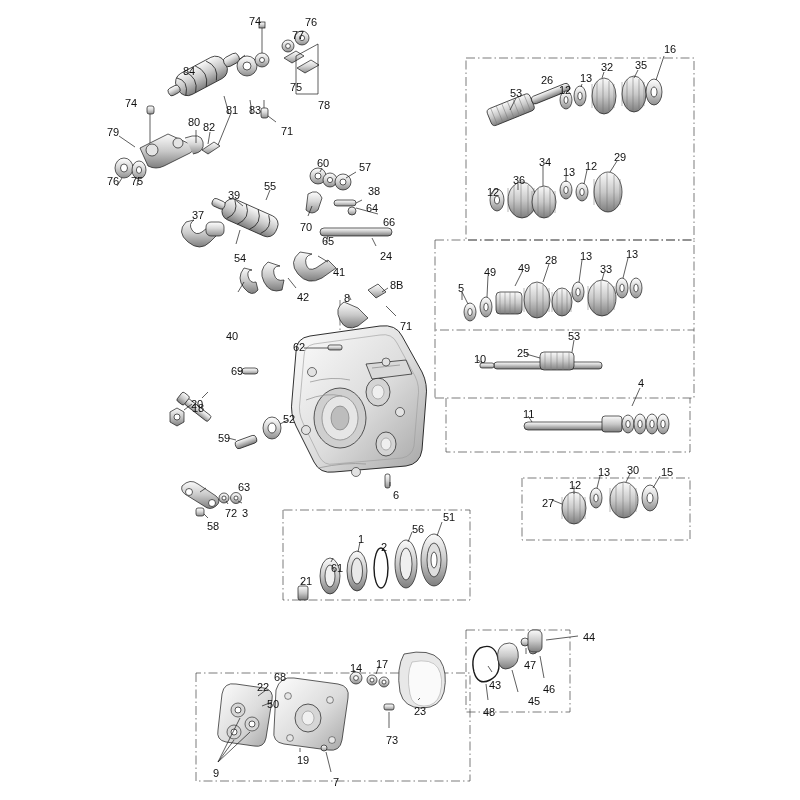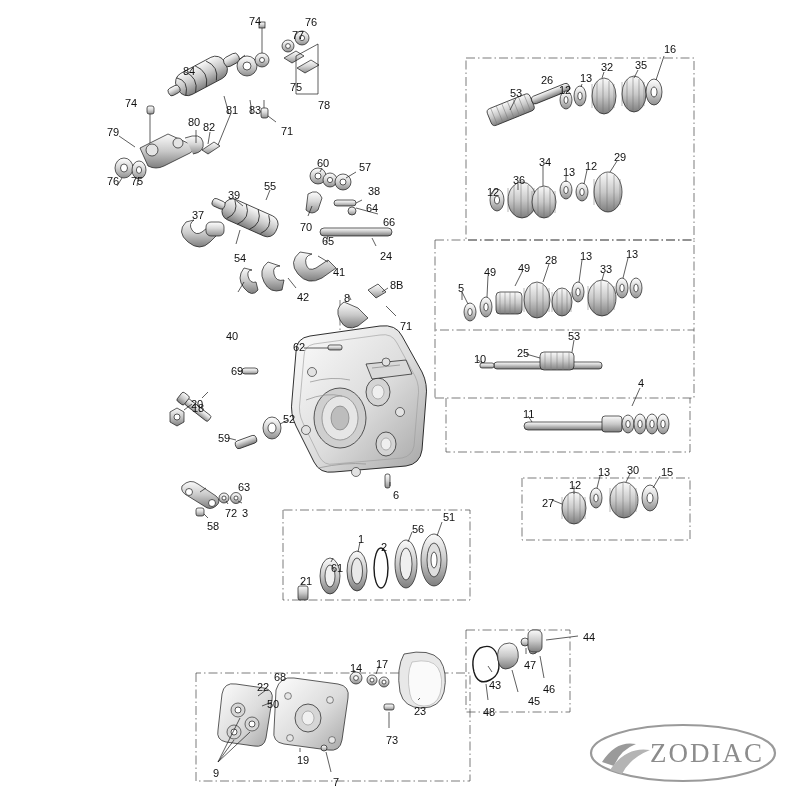--- a/index.html
+++ b/index.html
@@ -572,22 +572,14 @@
 <div class="num" style="left:489px;top:680px;">43</div>
 <div class="num" style="left:516px;top:696px;margin-left:12px;">45</div>
 <div class="num" style="left:543px;top:684px;">46</div>
 <div class="num" style="left:483px;top:707px;">48</div>
 <div class="num" style="left:414px;top:706px;">23</div>
 <div class="num" style="left:386px;top:735px;">73</div>
 <div class="num" style="left:297px;top:755px;">19</div>
 <div class="num" style="left:213px;top:768px;">9</div>
 <div class="num" style="left:333px;top:777px;">7</div>
 
-<div class="logo">
-  <svg viewBox="0 0 190 62">
-    <ellipse cx="95" cy="31" rx="92" ry="28" fill="none" stroke="#9a9a9a" stroke-width="2.2"></ellipse>
-    <path d="M14 40 q14 -22 34 -18 q-16 6 -22 22 z" fill="#9a9a9a"></path>
-    <path d="M22 48 q16 -24 40 -20 q-20 8 -28 24 z" fill="#b4b4b4"></path>
-    <text x="62" y="40" font-family="Liberation Serif, serif" font-size="27" fill="#8c8c8c" letter-spacing="2">ZODIAC</text>
-  </svg>
+
 </div>
 
-</div>
-
 </body></html>

